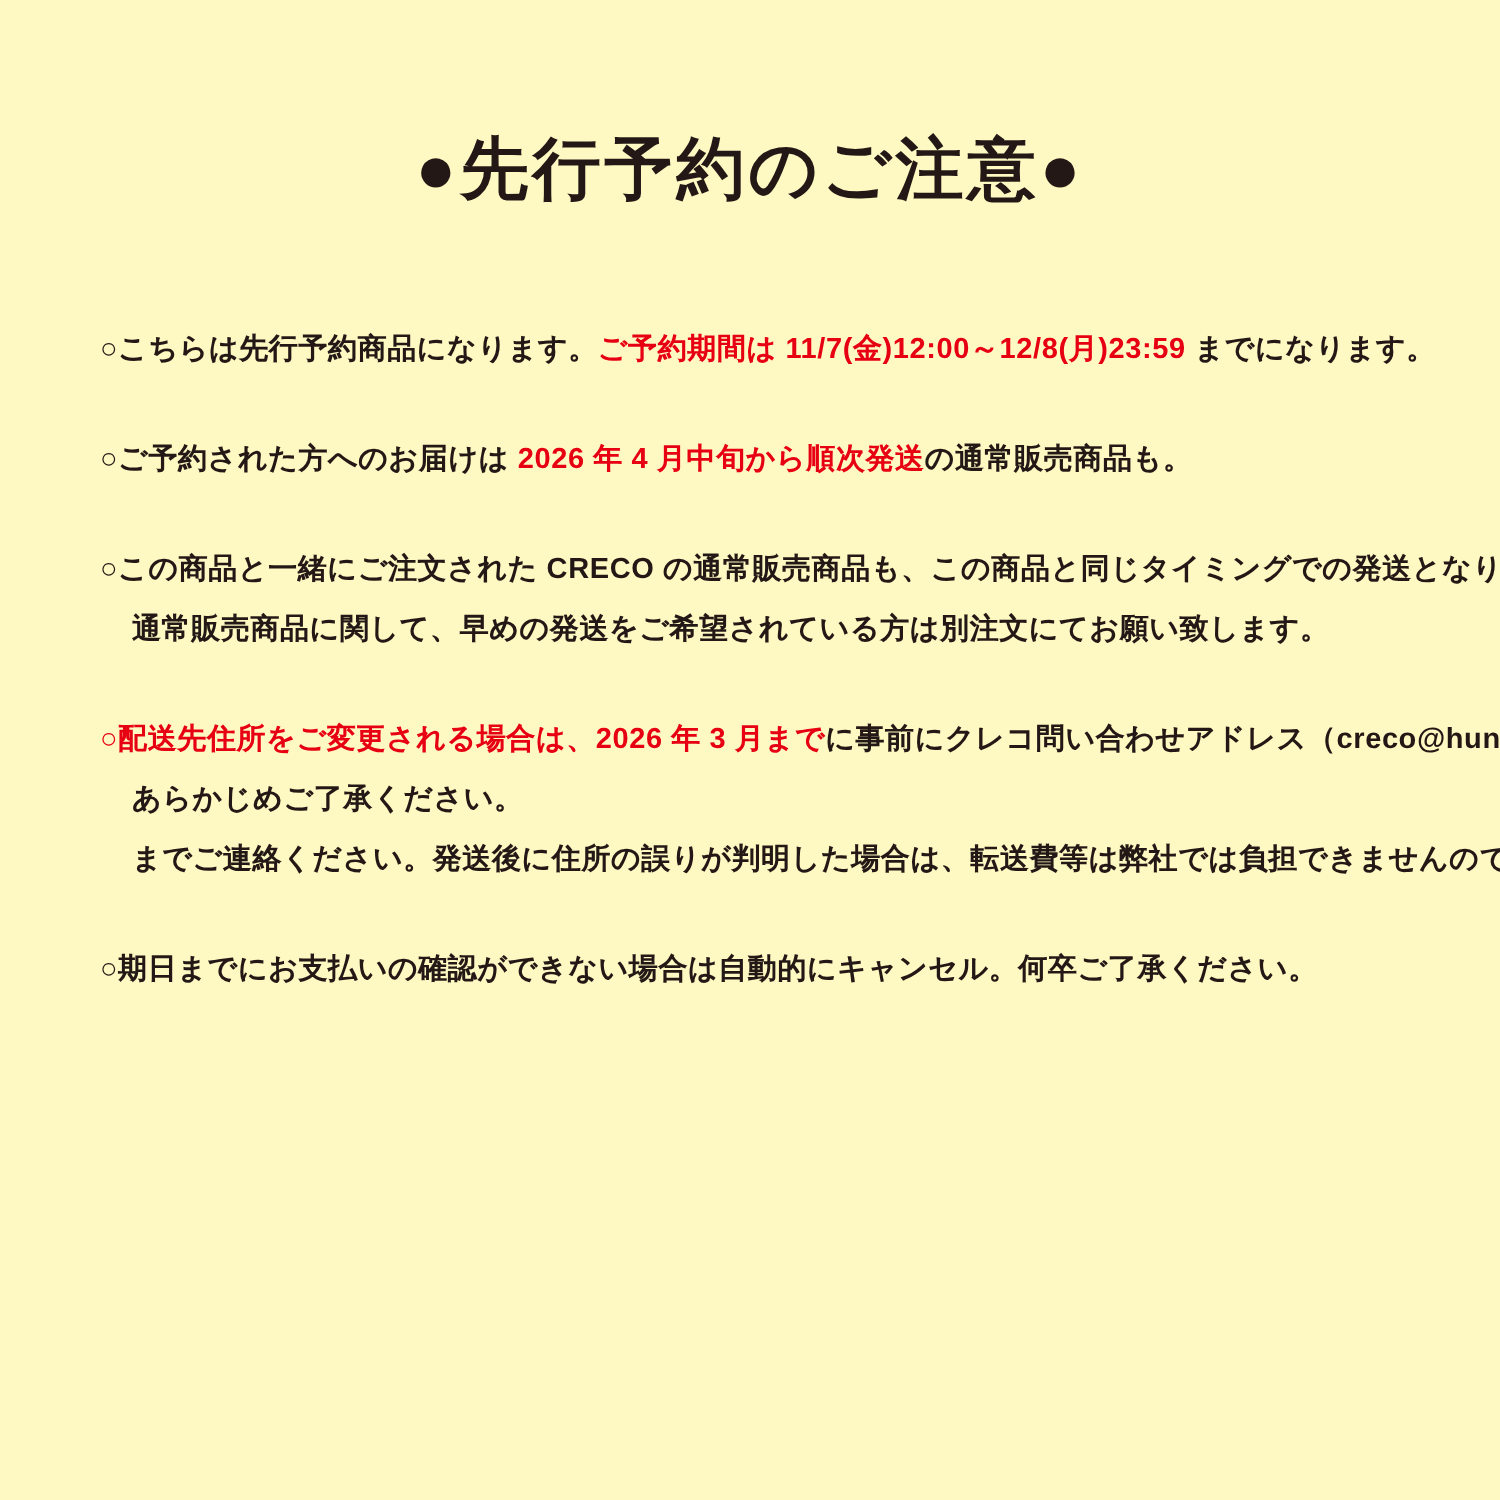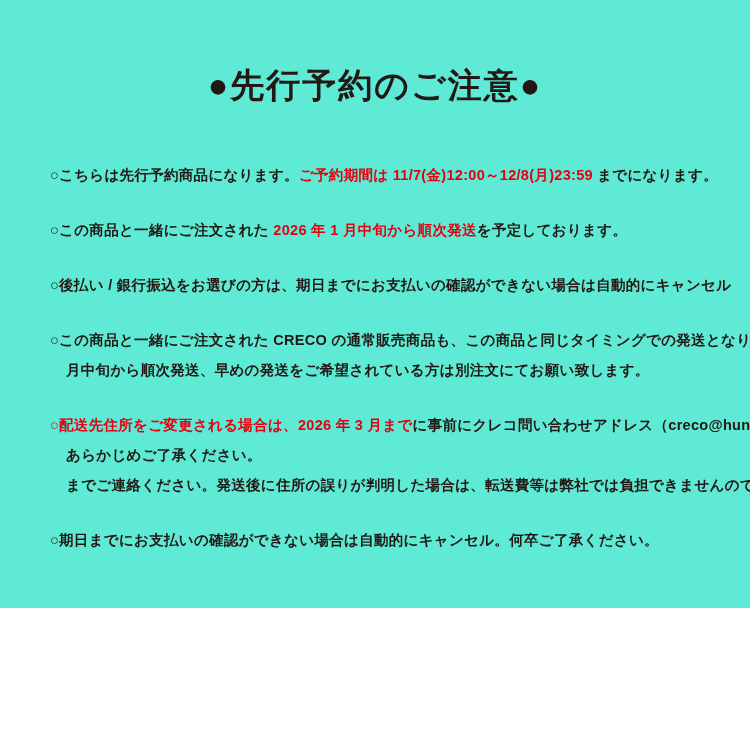--- a/index.html
+++ b/index.html
@@ -3,22 +3,22 @@
 <meta charset="utf-8">
 <style>
   html, body {
     margin: 0;
     padding: 0;
     background: #ffffff;
   }
   .page {
     position: relative;
     width: 750px;
-    height: 608px;
-    background: #5eead4;
+    height: 750px;
+    background: #fef9c3;
     overflow: hidden;
     font-family: "Liberation Sans", "DejaVu Sans", sans-serif;
     color: #231815;
   }
   .title {
     position: absolute;
     top: 62px;
     left: 0;
     right: 0;
     margin: 0;
@@ -54,28 +54,27 @@
 </head>
 <body>
 
 <div class="page">
   <h1 class="title">●先行予約のご注意●</h1>
   <div class="notes">
       <div class="note">
         <div class="line"><span class="seg-black">○こちらは先行予約商品になります。</span><span class="seg-red">ご予約期間は 11/7(金)12:00～12/8(月)23:59</span><span class="seg-black"> までになります。</span></div>
       </div>
       <div class="note">
-        <div class="line"><span class="seg-black">○この商品と一緒にご注文された </span><span class="seg-red">2026 年 1 月中旬から順次発送</span><span class="seg-black">を予定しております。</span></div>
+        <div class="line"><span class="seg-black">○ご予約された方へのお届けは </span><span class="seg-red">2026 年 4 月中旬から順次発送</span><span class="seg-black">の通常販売商品も。</span></div>
       </div>
       <div class="note">
-        <div class="line"><span class="seg-black">○後払い / 銀行振込をお選びの方は、期日までにお支払いの確認ができない場合は自動的にキャンセル</span></div>
       </div>
       <div class="note">
         <div class="line"><span class="seg-black">○この商品と一緒にご注文された CRECO の通常販売商品も、この商品と同じタイミングでの発送となります。</span></div>
-        <div class="line"><span class="seg-black">月中旬から順次発送、早めの発送をご希望されている方は別注文にてお願い致します。</span></div>
+        <div class="line"><span class="seg-black">通常販売商品に関して、早めの発送をご希望されている方は別注文にてお願い致します。</span></div>
       </div>
       <div class="note">
         <div class="line"><span class="seg-red">○配送先住所をご変更される場合は、2026 年 3 月まで</span><span class="seg-black">に事前にクレコ問い合わせアドレス（creco@hunet-corp.jp）</span></div>
         <div class="line"><span class="seg-black">あらかじめご了承ください。</span></div>
         <div class="line"><span class="seg-black">までご連絡ください。発送後に住所の誤りが判明した場合は、転送費等は弊社では負担できませんので</span></div>
       </div>
       <div class="note">
         <div class="line"><span class="seg-black">○期日までにお支払いの確認ができない場合は自動的にキャンセル。何卒ご了承ください。</span></div>
       </div>
     </div>

